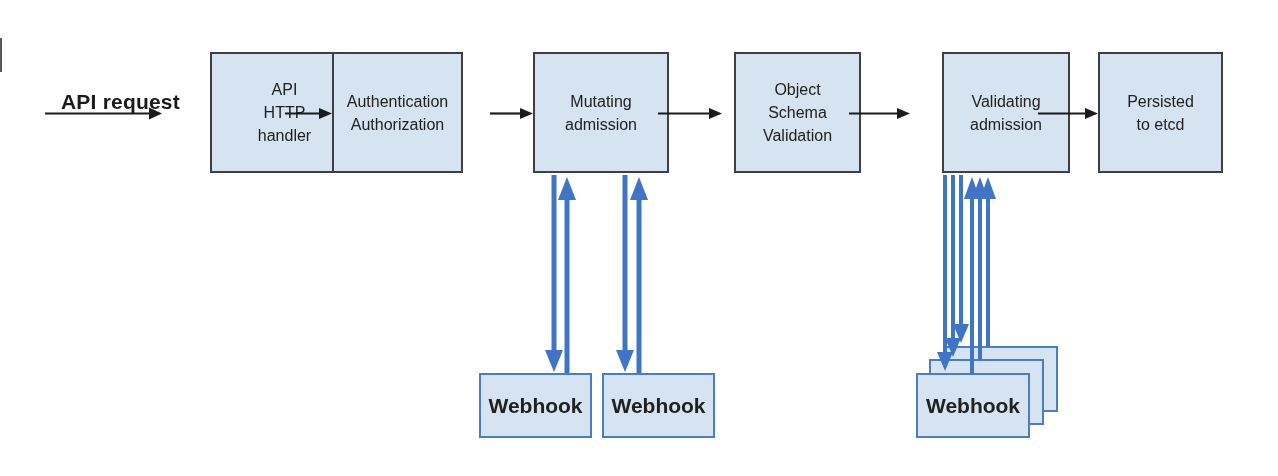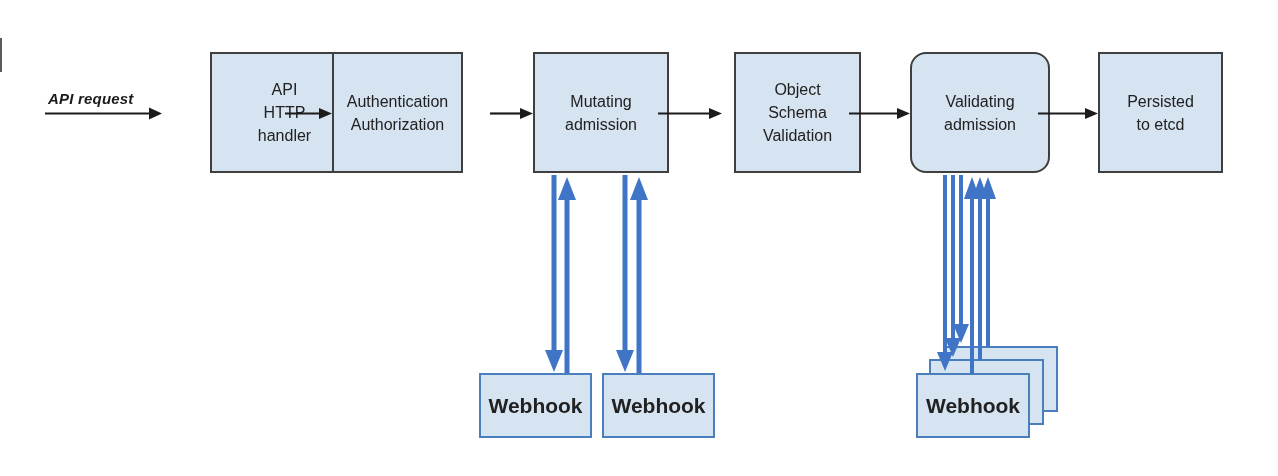--- a/index.html
+++ b/index.html
@@ -39,27 +39,26 @@
     display: flex;
     align-items: center;
     justify-content: center;
     text-align: center;
     font-size: 21px;
     font-weight: bold;
     color: var(--text, #212121);
   }
   .api-request-label {
     position: absolute;
-    left: 48px;
+    left: 61px;
     top: 90px;
-    font-size: 15px;
+    font-size: 21px;
     font-weight: bold;
     letter-spacing: 0.2px;
     color: var(--arrow_black, #1b1b1b);
-    font-style: italic;
   }
   .arrow-layer {
     position: absolute;
     left: 0;
     top: 0;
     width: 1278px;
     height: 476px;
     pointer-events: none;
   }
   .blk-line { stroke: var(--arrow_black, #1b1b1b); stroke-width: 2.2; }
@@ -79,21 +78,21 @@
   <div class="flow-box" style="left:162px;width:149px;margin-left:48px;">API
 HTTP
 handler</div>
   <div class="flow-box" style="left:332px;width:131px;">Authentication
 Authorization</div>
   <div class="flow-box" style="left:533px;width:136px;">Mutating
 admission</div>
   <div class="flow-box" style="left:722px;width:127px;margin-left:12px;">Object
 Schema
 Validation</div>
-  <div class="flow-box" style="left:910px;width:140px;border-radius:16px;">Validating
+  <div class="flow-box" style="left:942px;width:128px;">Validating
 admission</div>
   <div class="flow-box" style="left:1098px;width:125px;">Persisted
 to etcd</div>
 
   <div class="webhook-box" style="left:479px;top:373px;width:113px;height:65px;">Webhook</div>
   <div class="webhook-box" style="left:602px;top:373px;width:113px;height:65px;">Webhook</div>
 
   <div class="webhook-box" style="left:943px;top:346px;width:115px;height:66px;"></div>
   <div class="webhook-box" style="left:929px;top:359px;width:115px;height:66px;"></div>
   <div class="webhook-box" style="left:916px;top:373px;width:114px;height:65px;">Webhook</div>

